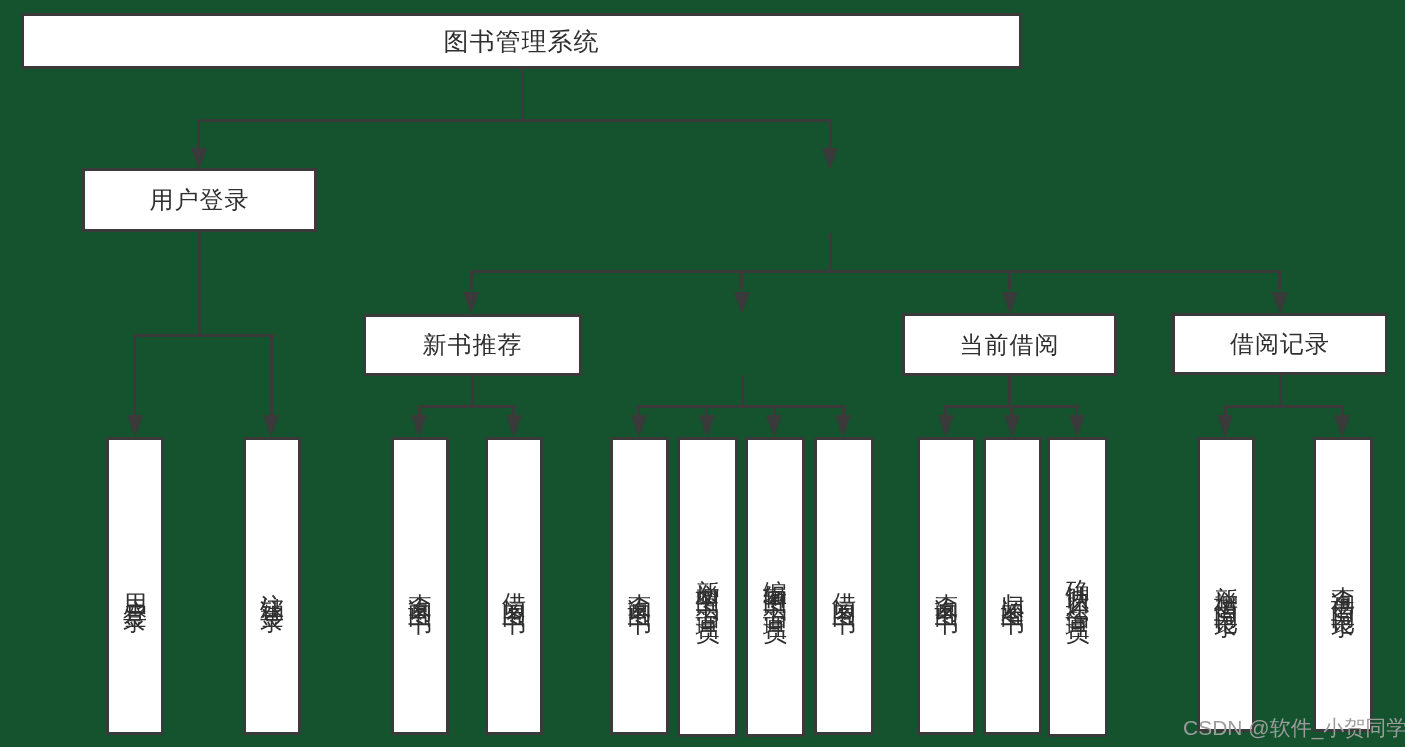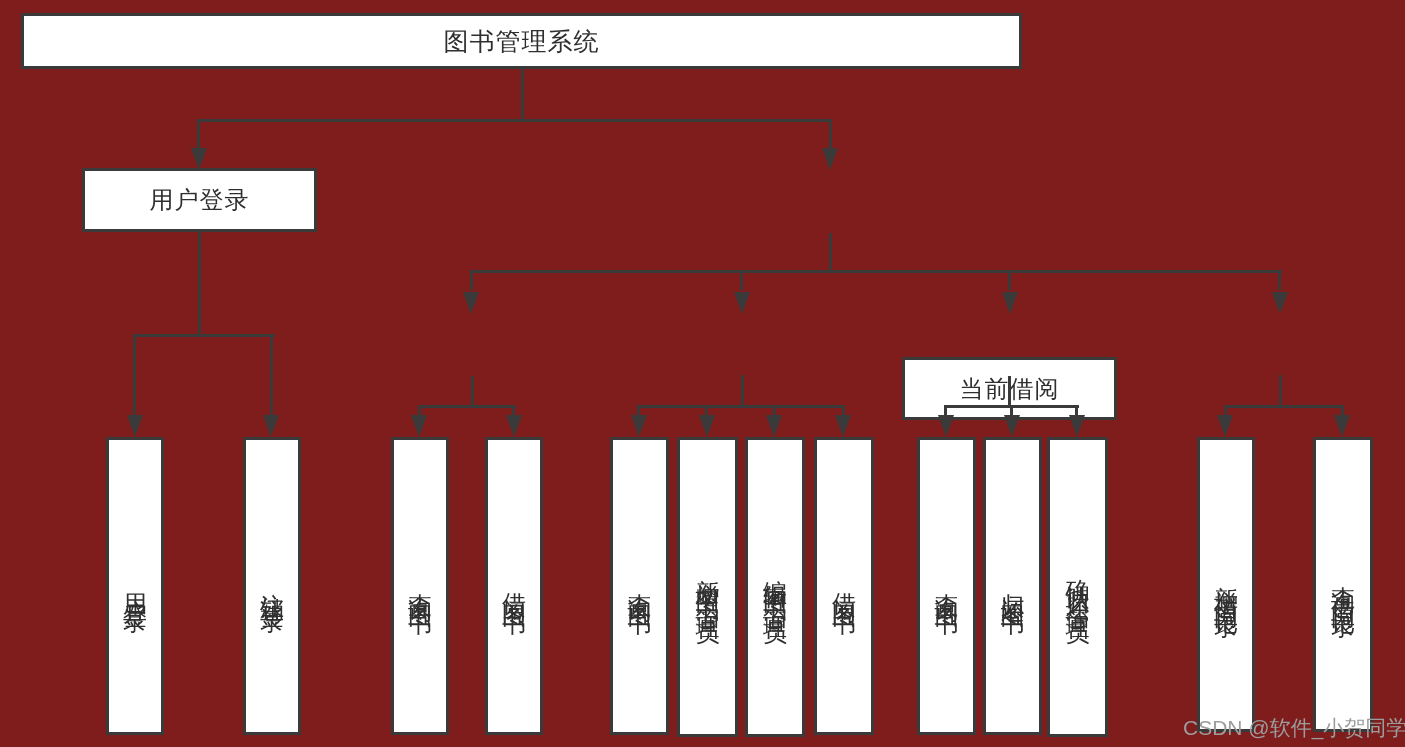--- a/index.html
+++ b/index.html
@@ -1,17 +1,17 @@
 <!DOCTYPE html>
 <html><head>
 <meta charset="utf-8">
 <style>
   html,body{margin:0;padding:0;background:#ffffff;}
   .canvas{
-    position:relative;width:1405px;height:747px;background:#7f1d1d;
+    position:relative;width:1405px;height:747px;background:#14532d;
     font-family:"Liberation Sans","DejaVu Sans",sans-serif;overflow:hidden;
   }
   .box{
     position:absolute;box-sizing:border-box;border:3px solid #3a3a3a;background:#ffffff;
     display:flex;align-items:center;justify-content:center;color:#2f2f2f;
   }
   .hlabel{font-size:24px;letter-spacing:1px;white-space:nowrap;}
   .rootlabel{font-size:25px;letter-spacing:1px;white-space:nowrap;}
   .vlabel{
     writing-mode:vertical-rl;text-orientation:mixed;
@@ -34,22 +34,28 @@
 <div class="canvas">
 
   <div class="box" style="left:21px;top:13px;width:1001px;height:56px;">
     <span class="rootlabel">图书管理系统</span>
   </div>
 
   <div class="box" style="left:82px;top:168px;width:235px;height:64px;">
     <span class="hlabel">用户登录</span>
   </div>
 
-  <div class="box" style="left:902px;top:313px;width:215px;height:63px;margin-top:44px;">
+  <div class="box" style="left:363px;top:314px;width:219px;height:62px;">
+    <span class="hlabel">新书推荐</span>
+  </div>
+  <div class="box" style="left:902px;top:313px;width:215px;height:63px;">
     <span class="hlabel">当前借阅</span>
+  </div>
+  <div class="box" style="left:1172px;top:313px;width:216px;height:62px;">
+    <span class="hlabel">借阅记录</span>
   </div>
 
   <div class="box" style="left:106px;top:437px;width:58px;height:298px;">
     <span class="vlabel">用户登录</span>
   </div>
   <div class="box" style="left:243px;top:437px;width:58px;height:298px;">
     <span class="vlabel">注销登录</span>
   </div>
 
   <div class="box" style="left:391px;top:437px;width:58px;height:298px;">

